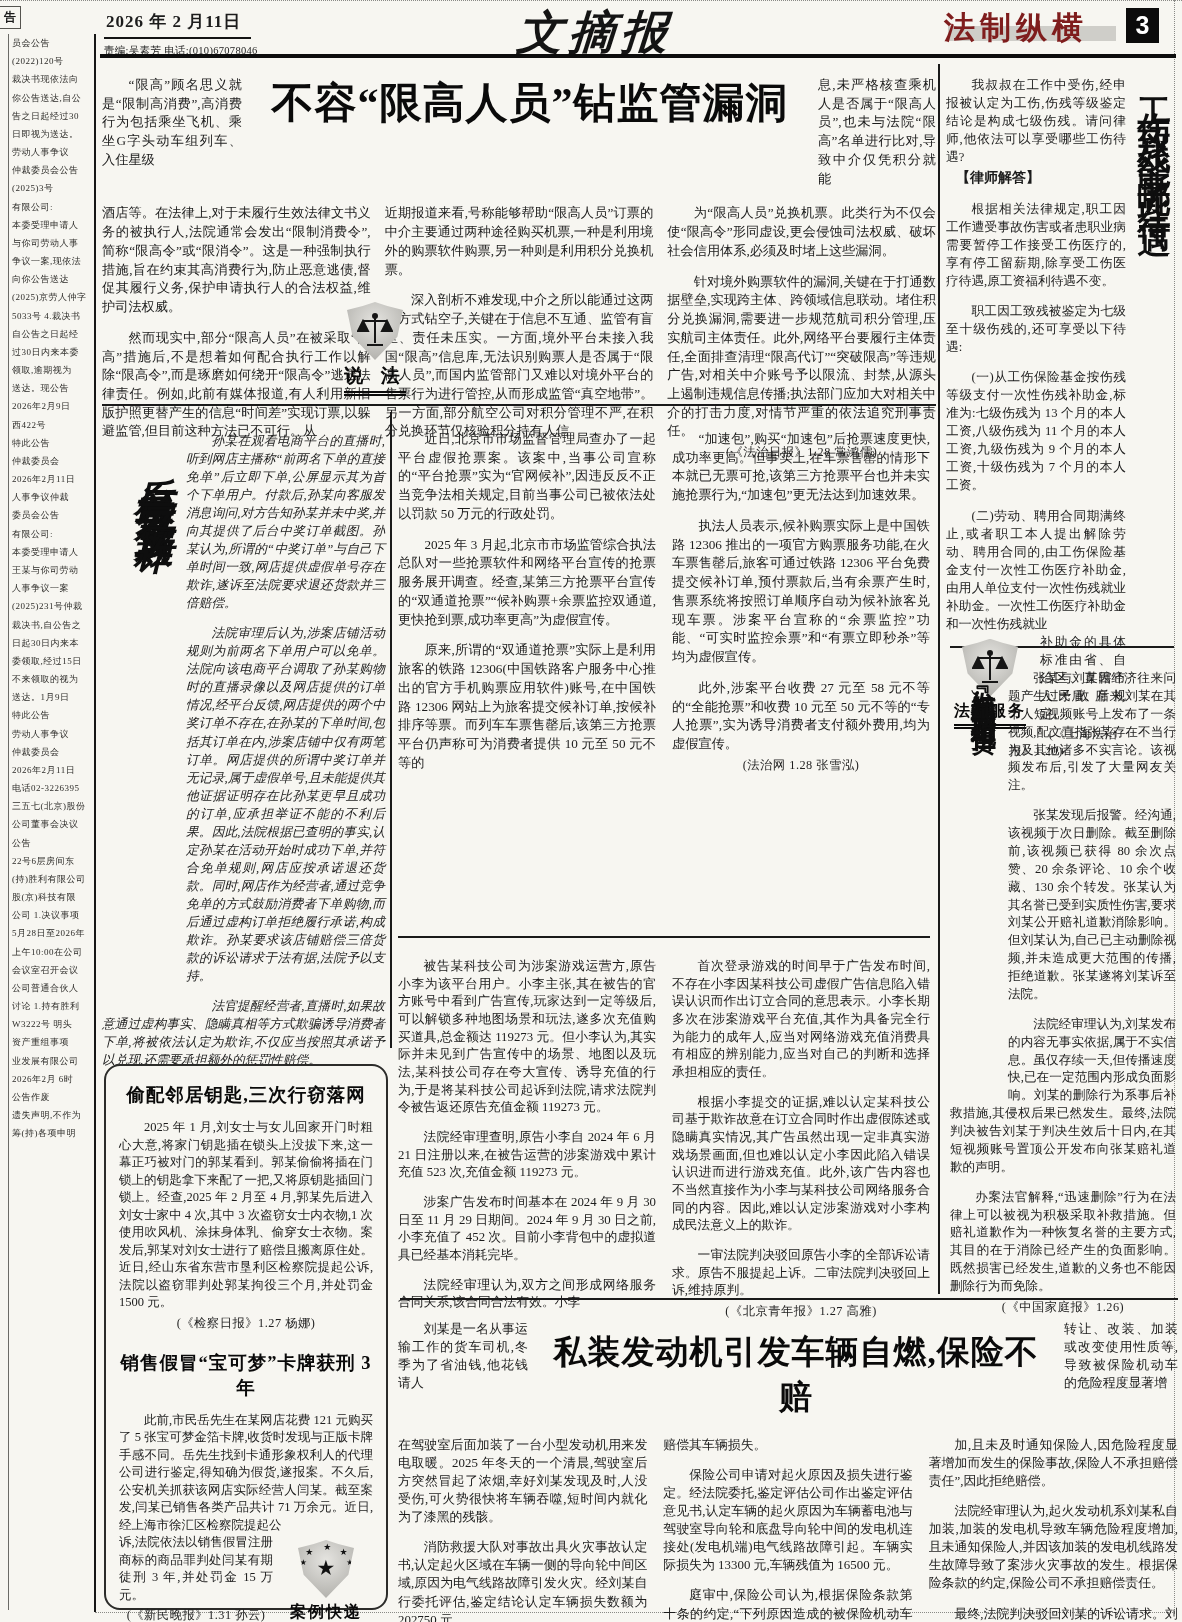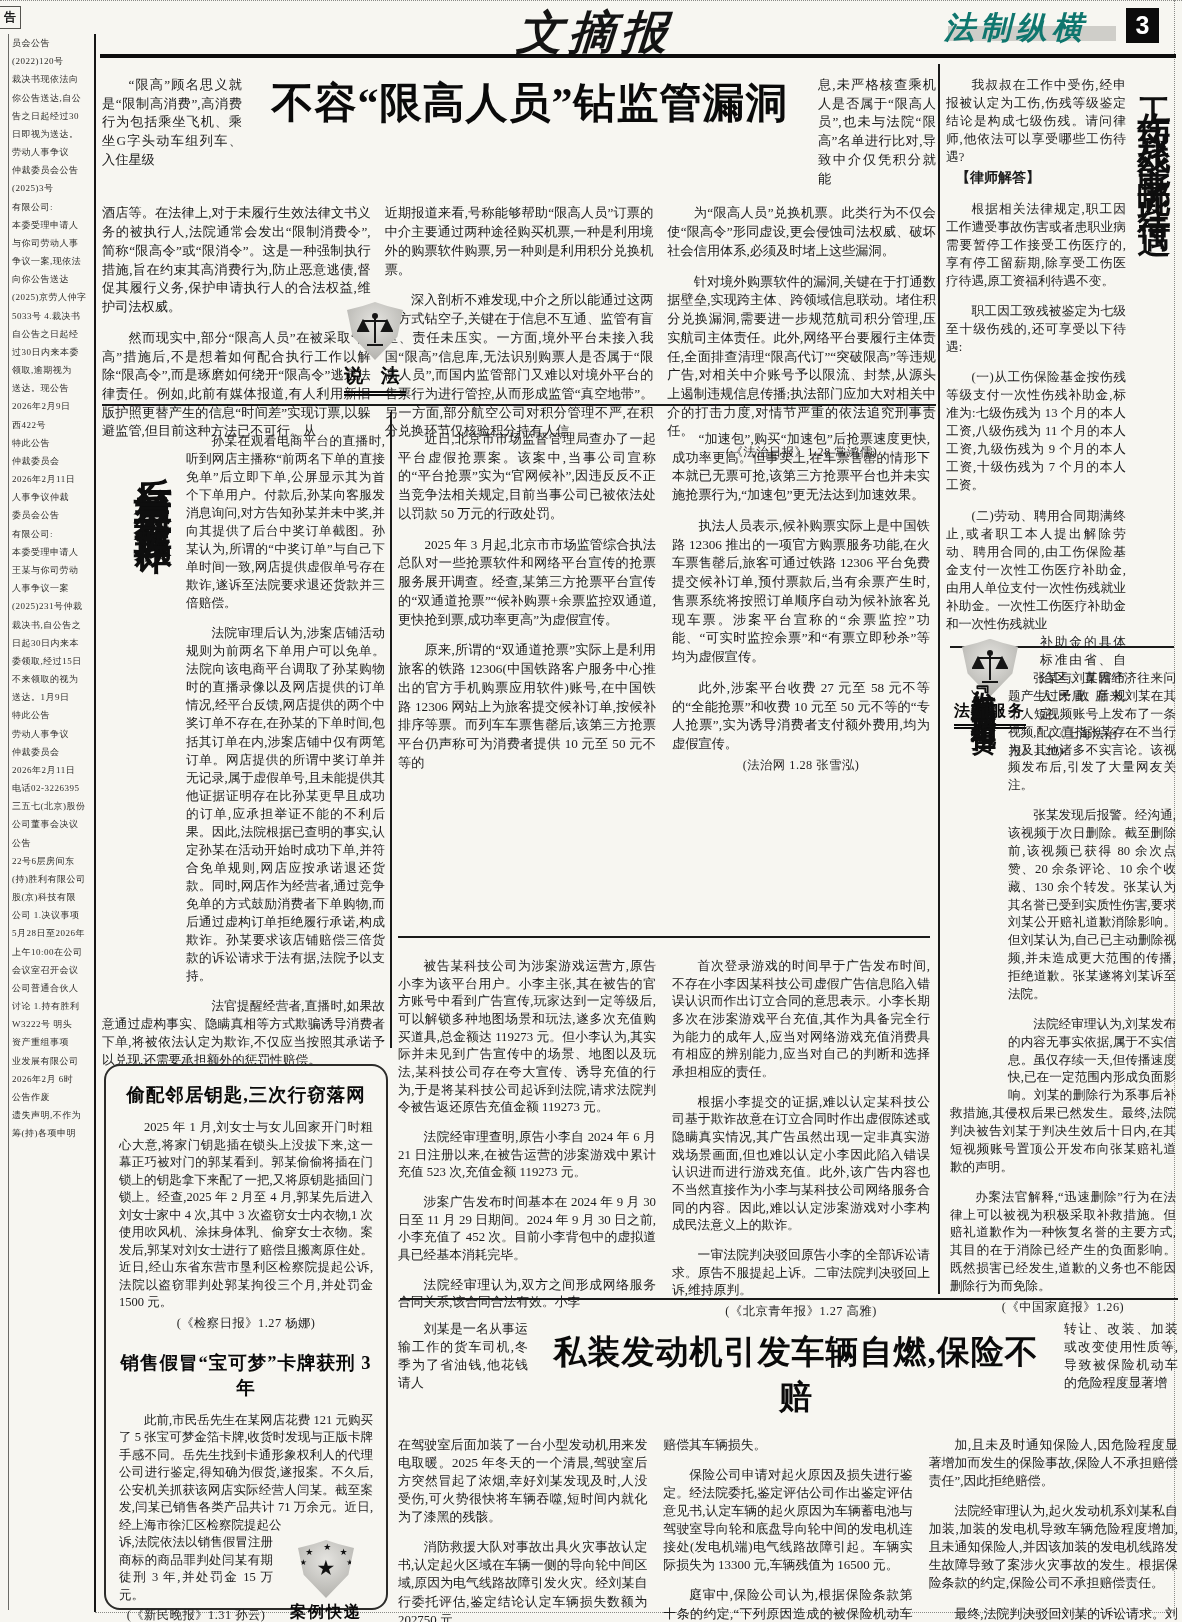--- a/index.html
+++ b/index.html
@@ -25,21 +25,21 @@
 
   
   .date-block { left:104px; top:10px; width:190px; }
   .date { display:inline-block; font-size:17px; font-weight:bold; letter-spacing:1px;
           border-bottom:2px solid #141414; padding:0 10px 4px 2px; }
   .editor { font-size:10.5px; margin-top:5px; letter-spacing:0.3px; color:#222; }
   .masthead { left:470px; top:2px; width:250px; text-align:center; font-size:46px; font-weight:bold;
               font-style:italic; letter-spacing:6px; transform:skewX(-4deg); color:#141414; }
   .section-band { left:948px; top:26px; width:168px; height:15px; background:#cfcec9; }
   .section { left:944px; top:7px; width:180px; font-size:31px; font-weight:900; letter-spacing:5px;
-             font-family:"Liberation Sans","DejaVu Sans",sans-serif; color:#0f766e;font-style:italic; }
+             font-family:"Liberation Sans","DejaVu Sans",sans-serif; color:#7f1d1d; }
   .pageno { left:1126px; top:8px; width:33px; height:35px; background:#0b0b0b; color:#fff;
             font-size:25px; font-weight:bold; text-align:center; line-height:35px;
             font-family:"Liberation Sans",sans-serif; }
   .header-rule { left:100px; top:54px; width:1076px; height:4px; background:#0d0d0d; }
 
   
   .rule { background:#1a1a1a; }
   .rule-h-top    { left:102px; top:404px; width:834px; height:2px; }
   .rule-v-right  { left:938px; top:64px;  width:2px;  height:1230px; }
   .rule-v-mid    { left:390px; top:412px; width:2px;  height:636px; }
@@ -65,21 +65,21 @@
   .lh-row2 .col { flex:1; }
   .icon-shuofa { left:236px; top:238px; width:74px; }
 
   
   .art-injury { left:946px; top:64px; width:230px; height:578px; display:flex; gap:4px; }
   .inj-text { flex:1; font-size:12.7px; }
   .inj-head { width:46px; font-size:33px; letter-spacing:14px; padding-top:8px; }
   .qa-label { font-weight:bold; margin:2px 0 2px 10px; font-family:Liberation Serif, serif; font-size:14px; }
 
   
-  .art-backstage { left:102px; top:420px; width:283px; }
+  .art-backstage { left:102px; top:420px; width:283px;font-style:italic; }
   .bs-head { float:left; width:76px; height:560px; font-size:38px; letter-spacing:5px; margin:26px 8px 0 0; }
   .art-backstage .body { font-size:12.7px; }
 
   
   .art-ticket { left:398px; top:418px; width:532px; }
   .mid-head { font-size:29px; font-weight:900; text-align:center; letter-spacing:1px;
               margin-bottom:12px; color:#0a0a0a; }
   .two-cols { display:flex; gap:16px; }
   .two-cols .col { flex:1; }
 
@@ -199,20 +199,24 @@
       <div class="strip-line">W3222号 明头</div>
       <div class="strip-line">资产重组事项</div>
       <div class="strip-line">业发展有限公司</div>
       <div class="strip-line">2026年2月 6时</div>
       <div class="strip-line">公告作废</div>
       <div class="strip-line">遗失声明,不作为</div>
       <div class="strip-line">筹(持)各项申明</div>
     </div>
   <div class="abs main-vline"></div>
 
+  <div class="abs date-block">
+    <div class="date">2026 年 2 月11日</div>
+    <div class="editor">责编:吴素芳 电话:(010)67078046</div>
+  </div>
   <div class="abs masthead">文摘报</div>
   <div class="abs section-band"></div>
   <div class="abs section">法制纵横</div>
   <div class="abs pageno">3</div>
   <div class="abs header-rule"></div>
 
   <div class="abs rule rule-h-top"></div>
   <div class="abs rule rule-v-right"></div>
   <div class="abs rule rule-v-mid"></div>
   <div class="abs rule rule-h-ticket"></div>

